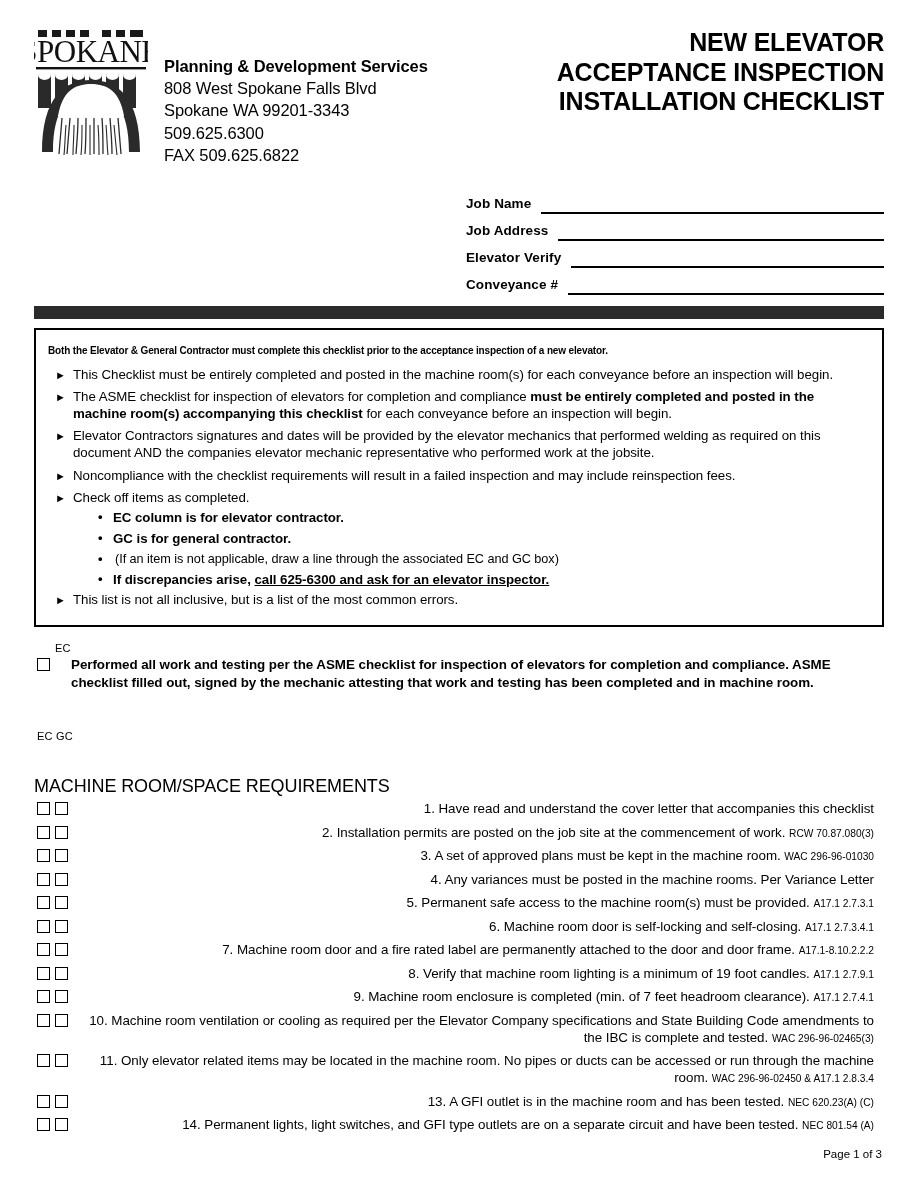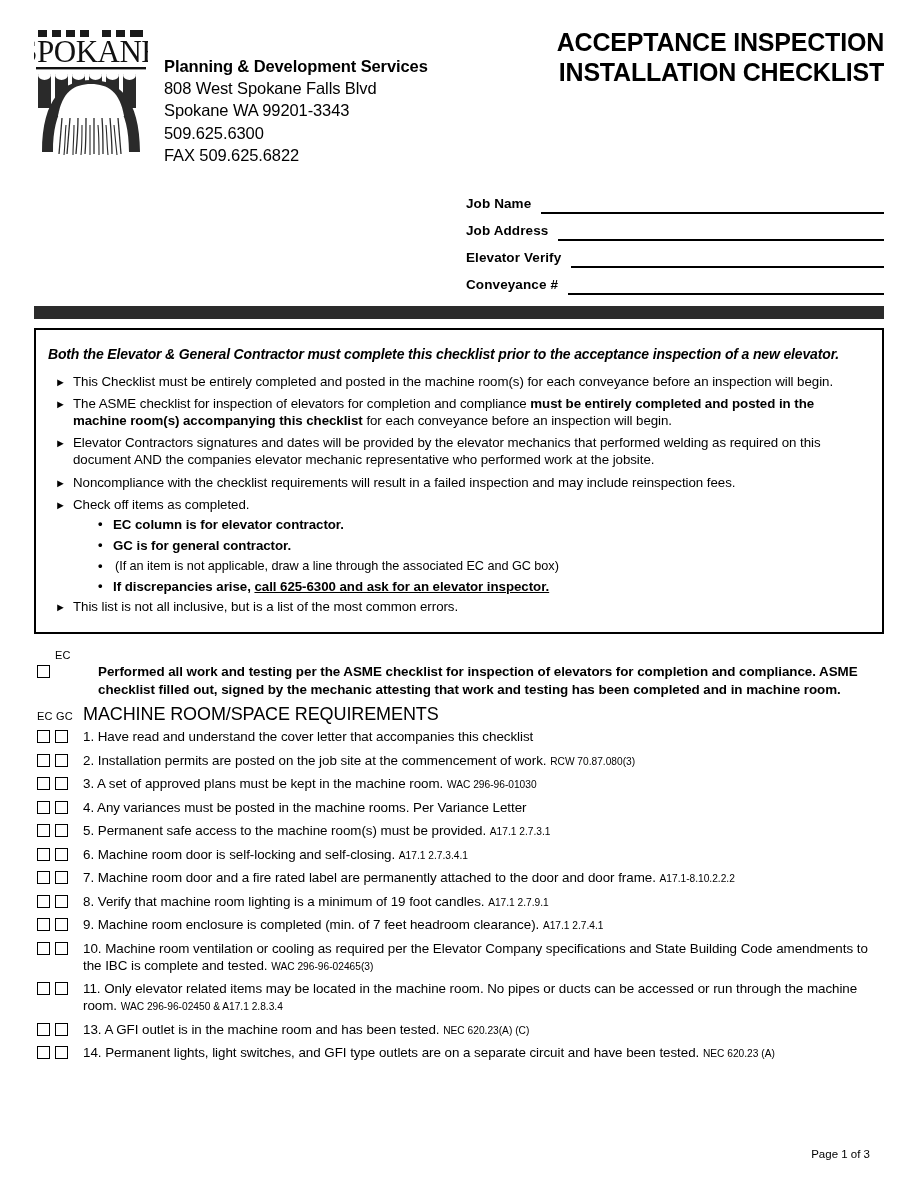--- a/index.html
+++ b/index.html
@@ -97,25 +97,24 @@
     background: #2b2b2b;
   }
 
   
   .instr-box {
     margin-top: 9px;
     border: 2.5px solid #000;
     padding: 10px 14px 11px 12px;
   }
   .instr-head {
-    font-size: 14px;
+    font-size: 10px;
     font-weight: bold;
-    line-height: 29px;
+    line-height: 22px;
     letter-spacing: -0.15px;
-    font-style: italic;
   }
   ul.arrow-list {
     list-style: none;
     margin: 5px 0 0 0;
     padding: 0;
   }
   ul.arrow-list > li {
     position: relative;
     padding-left: 25px;
     font-size: 13.3px;
@@ -178,60 +177,62 @@
     margin-top: 2px;
   }
   .ec-solo-row .cb {
     margin-top: 2px;
     margin-left: 3px;
   }
   .ec-solo-text {
     font-size: 13.4px;
     font-weight: bold;
     line-height: 17.5px;
-    margin-left: 48px;
+    margin-left: 21px;
     letter-spacing: -0.05px;
     max-width: 790px;
   }
 
   
   .cb {
     width: 13px;
     height: 13px;
     border: 1.5px solid #000;
     box-sizing: border-box;
     flex: 0 0 13px;
     background: #fff;
   }
 
   
   .section-head-row {
     display: flex;
     align-items: baseline;
-    margin-top: 6px;
+    margin-top: 39px;
+    flex-direction: column;
   }
   .colhead {
     font-size: 11px;
     letter-spacing: 0.2px;
     flex: 0 0 46px;
     padding-left: 3px;
     white-space: nowrap;
   }
   .section-title {
     font-size: 18px;
     font-weight: normal;
     letter-spacing: -0.1px;
   }
 
   
   .check-list { margin-top: 3px; }
   .check-item {
     display: flex;
     align-items: flex-start;
     margin-bottom: 5.5px;
+    text-align: right;
   }
   .cb-pair {
     flex: 0 0 46px;
     display: flex;
     gap: 5px;
     padding-left: 3px;
     padding-top: 2px;
   }
   .item-text {
     font-size: 13.4px;
@@ -241,21 +242,21 @@
     padding-right: 10px;
   }
   .code-ref {
     font-size: 10.2px;
     letter-spacing: 0px;
   }
 
   
   .footer {
     position: absolute;
-    right: 48px;
+    right: 36px;
     bottom: 28px;
     font-size: 11.5px;
   }
 </style>
 </head>
 <body>
 
 <div class="page">
 
   <div class="header">
@@ -322,20 +323,21 @@
 
     <div class="agency-block">
       <div class="agency-name">Planning &amp; Development Services</div>
       <div class="agency-line">808 West Spokane Falls Blvd</div>
       <div class="agency-line">Spokane WA 99201-3343</div>
       <div class="agency-line">509.625.6300</div>
       <div class="agency-line">FAX 509.625.6822</div>
     </div>
 
     <div class="title-block">
+      <div class="doc-title">NEW ELEVATOR</div>
       <div class="doc-title">ACCEPTANCE INSPECTION</div>
       <div class="doc-title">INSTALLATION CHECKLIST</div>
     </div>
   </div>
 
   <div class="form-fields">
     <div class="form-row">
       <span class="form-label">Job Name</span>
       <span class="form-line"></span>
     </div>
@@ -557,21 +559,21 @@
     </div>
 
     <div class="check-item">
       <span class="cb-pair">
         <span class="cb"></span>
         <span class="cb"></span>
       </span>
       <span class="item-text">
         <span>14.</span>
         <span>Permanent lights, light switches, and GFI type outlets are on a separate circuit and have been tested.</span>
-        <span class="code-ref">NEC 620.23 (A)</span>
+        <span class="code-ref">NEC 801.54 (A)</span>
       </span>
     </div>
 
   </div>
 
   <div class="footer">
     <span>Page 1 of 3</span>
   </div>
 
 </div>

